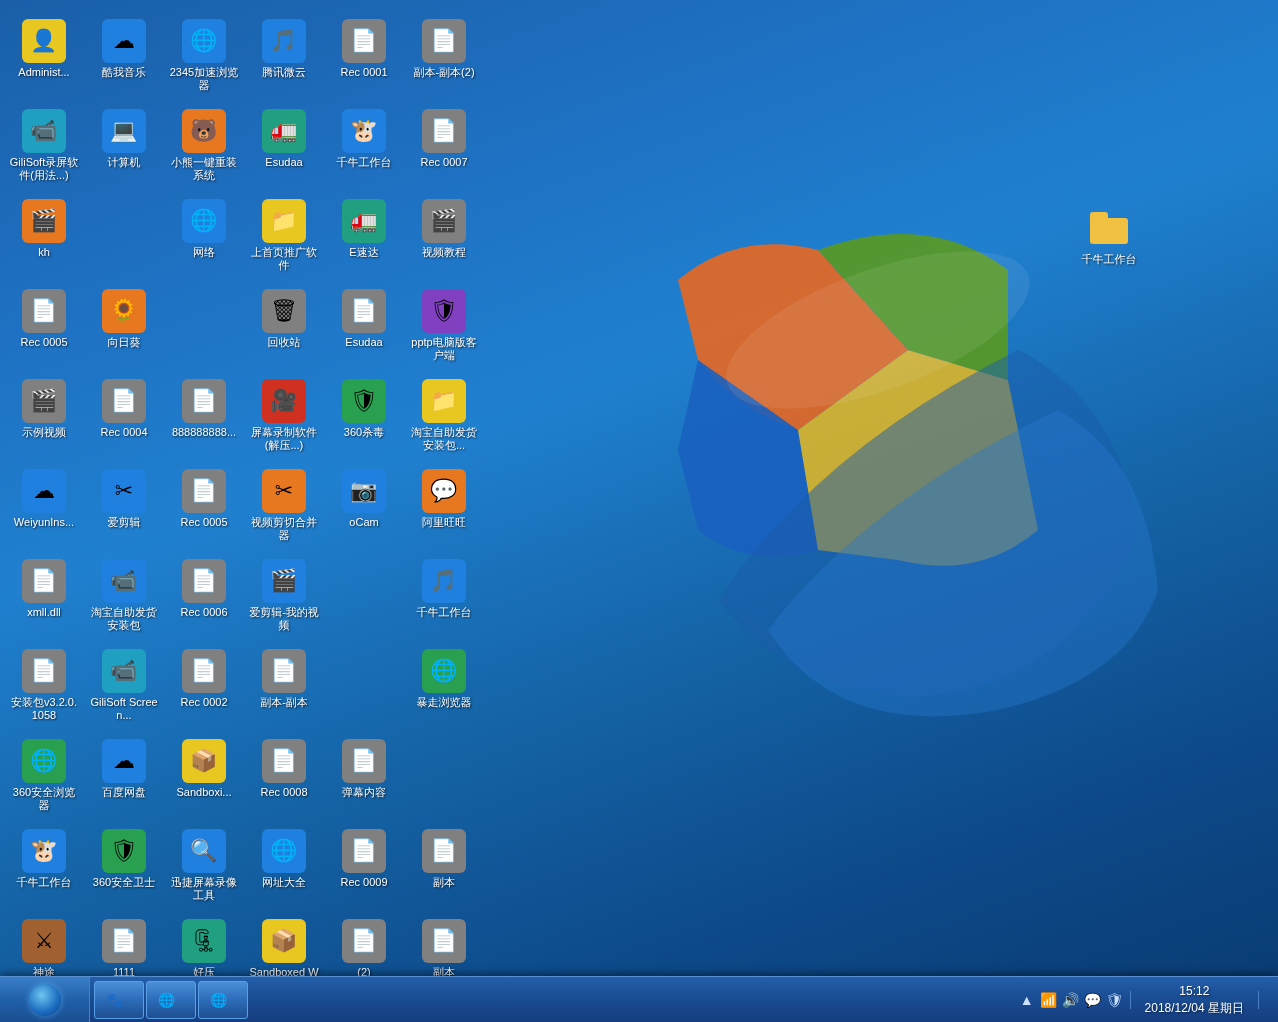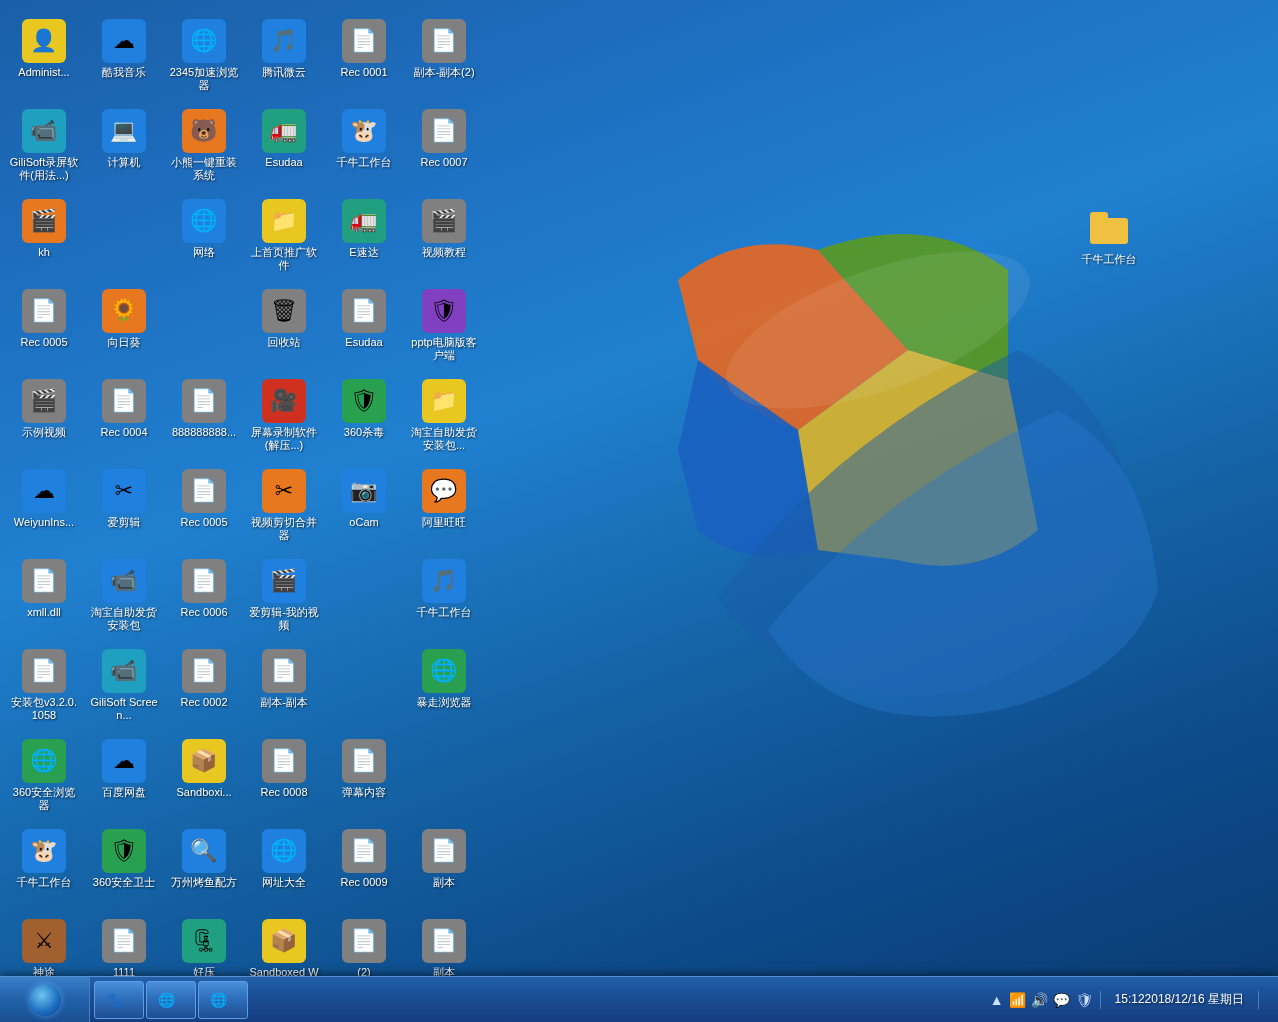--- a/index.html
+++ b/index.html
@@ -159,20 +159,21 @@
       display: flex;
       align-items: center;
       justify-content: center;
       color: #cce0ff;
       font-size: 14px;
       cursor: pointer;
     }
 
     .clock-area {
       display: flex;
+      flex-direction: column;
       align-items: center;
       justify-content: center;
       padding: 0 10px;
       color: #fff;
       font-size: 12px;
       line-height: 1.4;
       text-shadow: 1px 1px 2px rgba(0,0,0,0.5);
       text-align: right;
     }
 
@@ -469,21 +470,21 @@
       <div class="desktop-icon">
         <div class="icon-img ic-blue" style="font-size: 22px;">🐮</div>
         <div class="icon-label">千牛工作台</div>
       </div>
       <div class="desktop-icon">
         <div class="icon-img ic-green" style="font-size: 22px;">🛡</div>
         <div class="icon-label">360安全卫士</div>
       </div>
       <div class="desktop-icon">
         <div class="icon-img ic-blue" style="font-size: 22px;">🔍</div>
-        <div class="icon-label">万州烤鱼配方</div>
+        <div class="icon-label">迅捷屏幕录像工具</div>
       </div>
       <div class="desktop-icon">
         <div class="icon-img ic-blue" style="font-size: 22px;">🌐</div>
         <div class="icon-label">网址大全</div>
       </div>
       <div class="desktop-icon">
         <div class="icon-img ic-gray" style="font-size: 22px;">📄</div>
         <div class="icon-label">Rec 0009</div>
       </div>
       <div class="desktop-icon">
@@ -549,17 +550,17 @@
   <div class="system-tray">
     <div class="tray-icons">
       <div class="tray-icon">▲</div>
       <div class="tray-icon">📶</div>
       <div class="tray-icon">🔊</div>
       <div class="tray-icon">💬</div>
       <div class="tray-icon">🛡</div>
     </div>
     <div class="clock-area">
       <div>15:12</div>
-      <div>2018/12/16 星期日</div>
+      <div>2018/12/04 星期日</div>
     </div>
     <div class="tray-icon" style="border-left:1px solid #4a7fc0; padding-left:4px; width:14px;"></div>
   </div>
 </div>
 
 </body></html>

